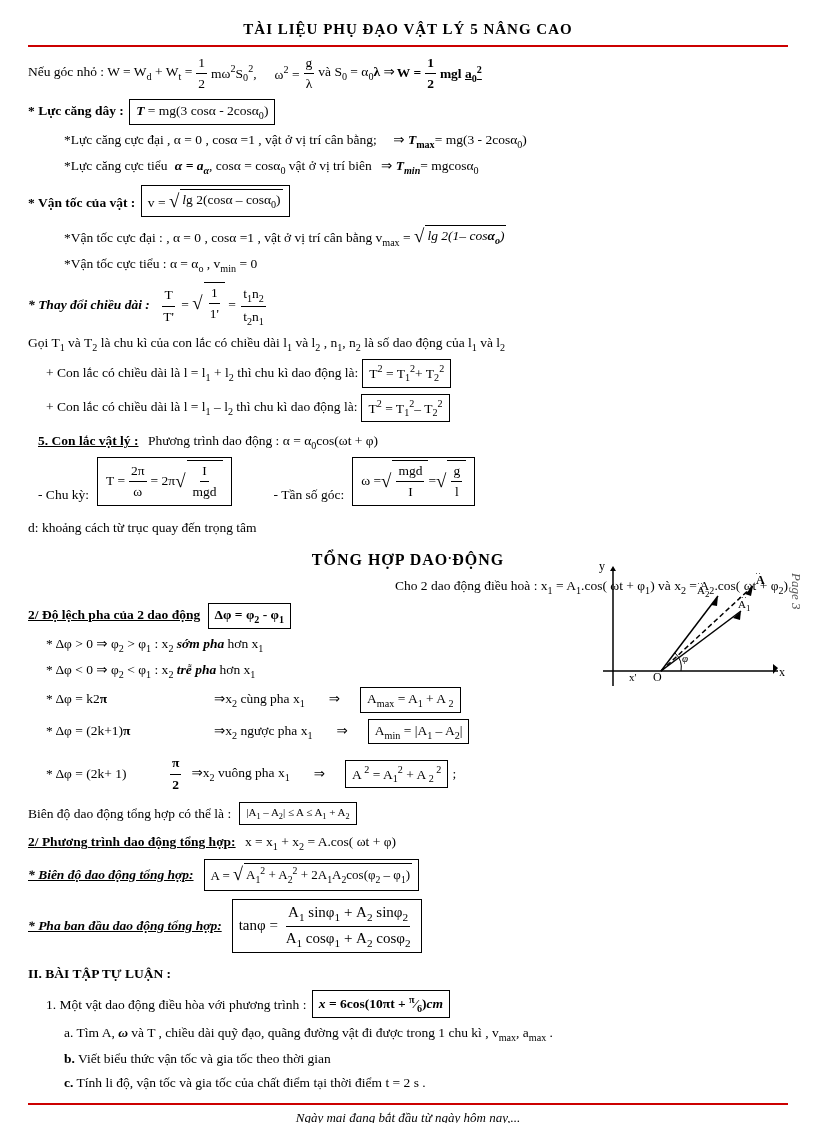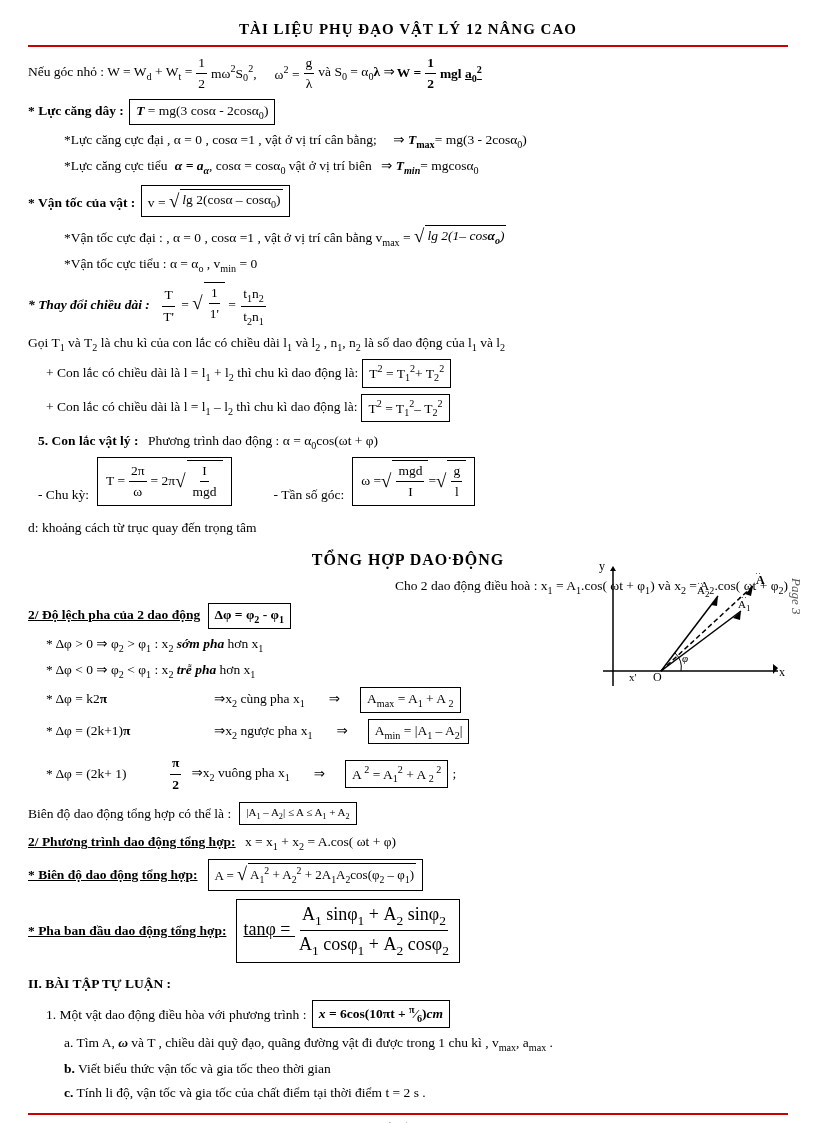--- a/index.html
+++ b/index.html
@@ -38,21 +38,21 @@
       margin-bottom: 4px;
     }
     .formula-box {
       display: inline-block;
       border: 1.5px solid #000;
       padding: 1px 6px;
       margin: 1px 2px;
     }
     .bold { font-weight: bold; }
     .italic { font-style: italic; }
-    .underline { text-decoration: underline; }
+    .underline { text-decoration: underline; font-style: italic; }
     .section-header {
       font-weight: bold;
       text-decoration: underline;
       margin-top: 6px;
       margin-bottom: 2px;
     }
     .indent1 { margin-left: 18px; }
     .indent2 { margin-left: 36px; }
     .center-title {
       text-align: center;
@@ -113,29 +113,30 @@
     }
     .row { display: flex; align-items: center; flex-wrap: wrap; gap: 2px; }
     .big-box {
       border: 1.5px solid #000;
       padding: 2px 8px;
       display: inline-flex;
       align-items: center;
     }
     .section5-header {
       font-weight: bold;
+      text-decoration: underline;
       display: inline;
     }
   </style>
 </head>
 <body>
 
 <div class="page">
 
-  <div class="page-title">TÀI LIỆU PHỤ ĐẠO VẬT LÝ 12 NÂNG CAO</div>
+  <div class="page-title">TÀI LIỆU PHỤ ĐẠO VẬT LÝ 5 NÂNG CAO</div>
   <hr class="red-line">
 
   <div class="row section">
     <span>Nếu góc nhỏ : W = W<sub>d</sub> + W<sub>t</sub> =</span>
     <span class="frac">
       <span class="num">1</span>
       <span class="den">2</span>
     </span>
     <span>mω<sup>2</sup>S<sub>0</sub><sup>2</sup>,</span>
     <span style="margin-left:16px;">ω<sup>2</sup> =</span>
@@ -378,21 +379,21 @@
       A =
       <span class="sqrt-wrap">
         <span class="sqrt-symbol">√</span>
         <span class="sqrt-content">A<sub>1</sub><sup>2</sup> + A<sub>2</sub><sup>2</sup> + 2A<sub>1</sub>A<sub>2</sub>cos(φ<sub>2</sub> – φ<sub>1</sub>)</span>
       </span>
     </span>
   </div>
 
   <div class="section row" style="margin-top:6px;">
     <span><span class="bold underline">* Pha ban đầu dao động tổng hợp:</span></span>
-    <span class="formula-box" style="margin-left:8px; font-size:18px;text-decoration:underline;">
+    <span class="formula-box" style="margin-left:8px; font-size:15px;">
       tanφ =
       <span class="frac">
         <span class="num">A<sub>1</sub> sinφ<sub>1</sub> + A<sub>2</sub> sinφ<sub>2</sub></span>
         <span class="den">A<sub>1</sub> cosφ<sub>1</sub> + A<sub>2</sub> cosφ<sub>2</sub></span>
       </span>
     </span>
   </div>
 
   <div class="section" style="margin-top:10px;">
     <span class="bold">II. BÀI TẬP TỰ LUẬN :</span>

